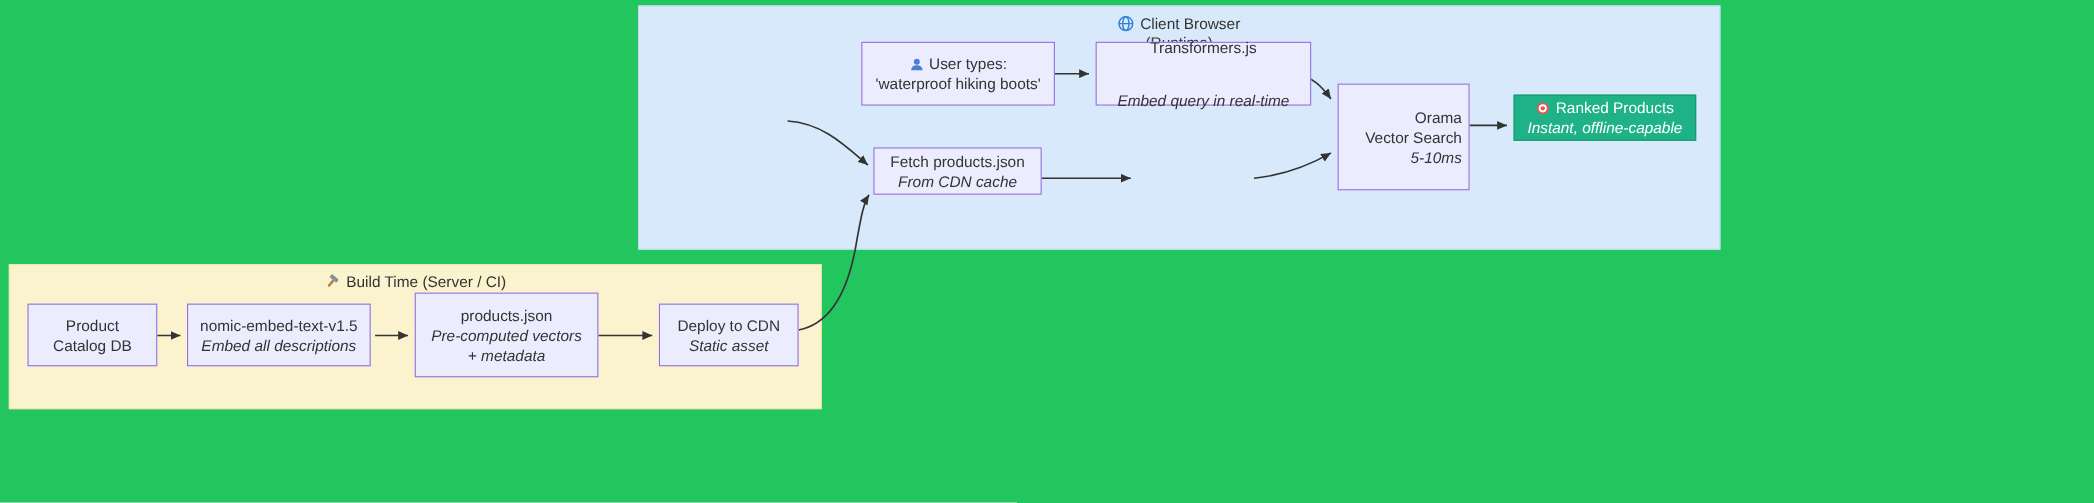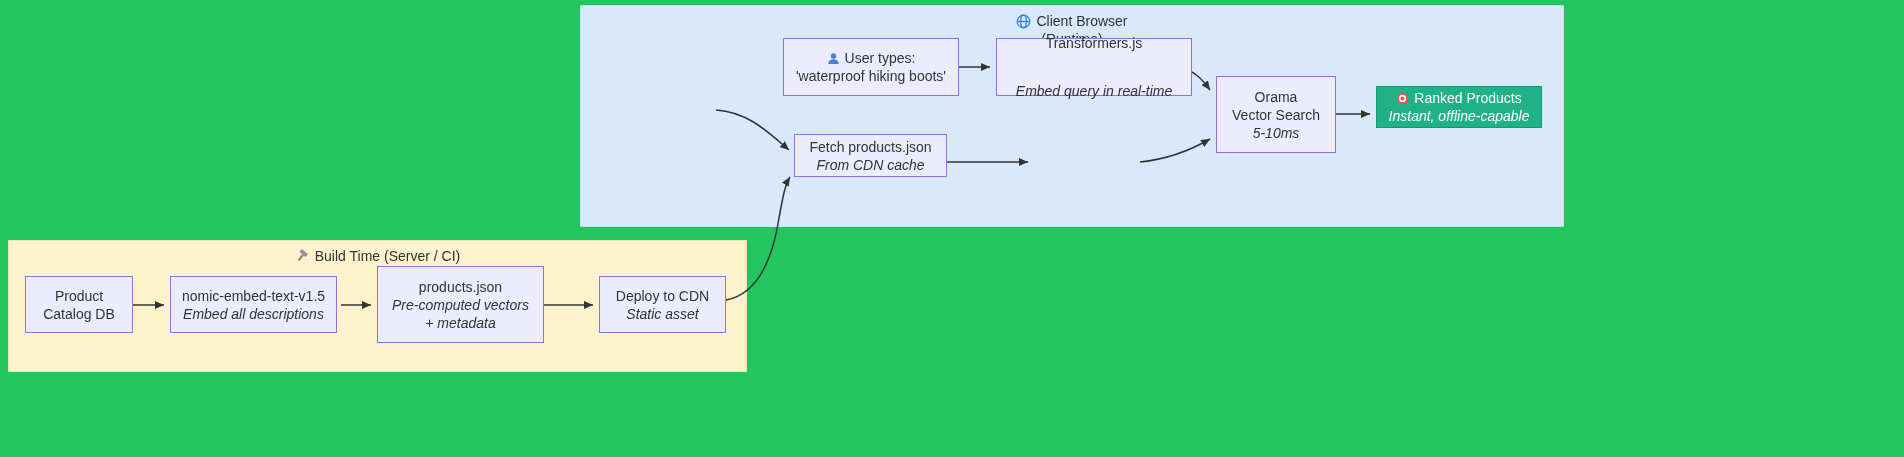--- a/index.html
+++ b/index.html
@@ -97,41 +97,41 @@
     <div class="line">Transformers.js</div>
     <div class="line sub">Embed query in real-time</div>
   </div>
 
   <div class="node" style="left:794px;top:134px;width:153px;height:43px;">
     <div class="line">Fetch products.json</div>
     <div class="line sub">From CDN cache</div>
   </div>
 
 
-  <div class="node" style="left:1216px;top:76px;width:120px;height:77px;">
+  <div class="node" style="left:1216px;top:76px;width:120px;height:97px;align-items:flex-end;">
     <div class="line">Orama</div>
     <div class="line">Vector Search</div>
     <div class="line sub">5-10ms</div>
   </div>
 
   <div class="node green" style="left:1376px;top:86px;width:166px;height:42px;">
     <div class="line">
       <span class="icon">
         <svg width="13" height="13" viewBox="0 0 24 24">
             <circle cx="12" cy="12" r="10" fill="#e8554d"></circle>
             <circle cx="12" cy="12" r="6.8" fill="#ffffff"></circle>
             <circle cx="12" cy="12" r="3.6" fill="#e8554d"></circle>
           </svg>
       </span>
       <span>Ranked Products</span>
     </div>
     <div class="line sub">Instant, offline-capable</div>
   </div>
 
-  <div class="node" style="left:25px;top:276px;width:108px;height:57px;">
+  <div class="node" style="left:25px;top:276px;width:118px;height:57px;">
     <div class="line">Product</div>
     <div class="line">Catalog DB</div>
   </div>
 
   <div class="node" style="left:170px;top:276px;width:167px;height:57px;">
     <div class="line">nomic-embed-text-v1.5</div>
     <div class="line sub">Embed all descriptions</div>
   </div>
 
   <div class="node" style="left:377px;top:266px;width:167px;height:77px;justify-content:center;">

